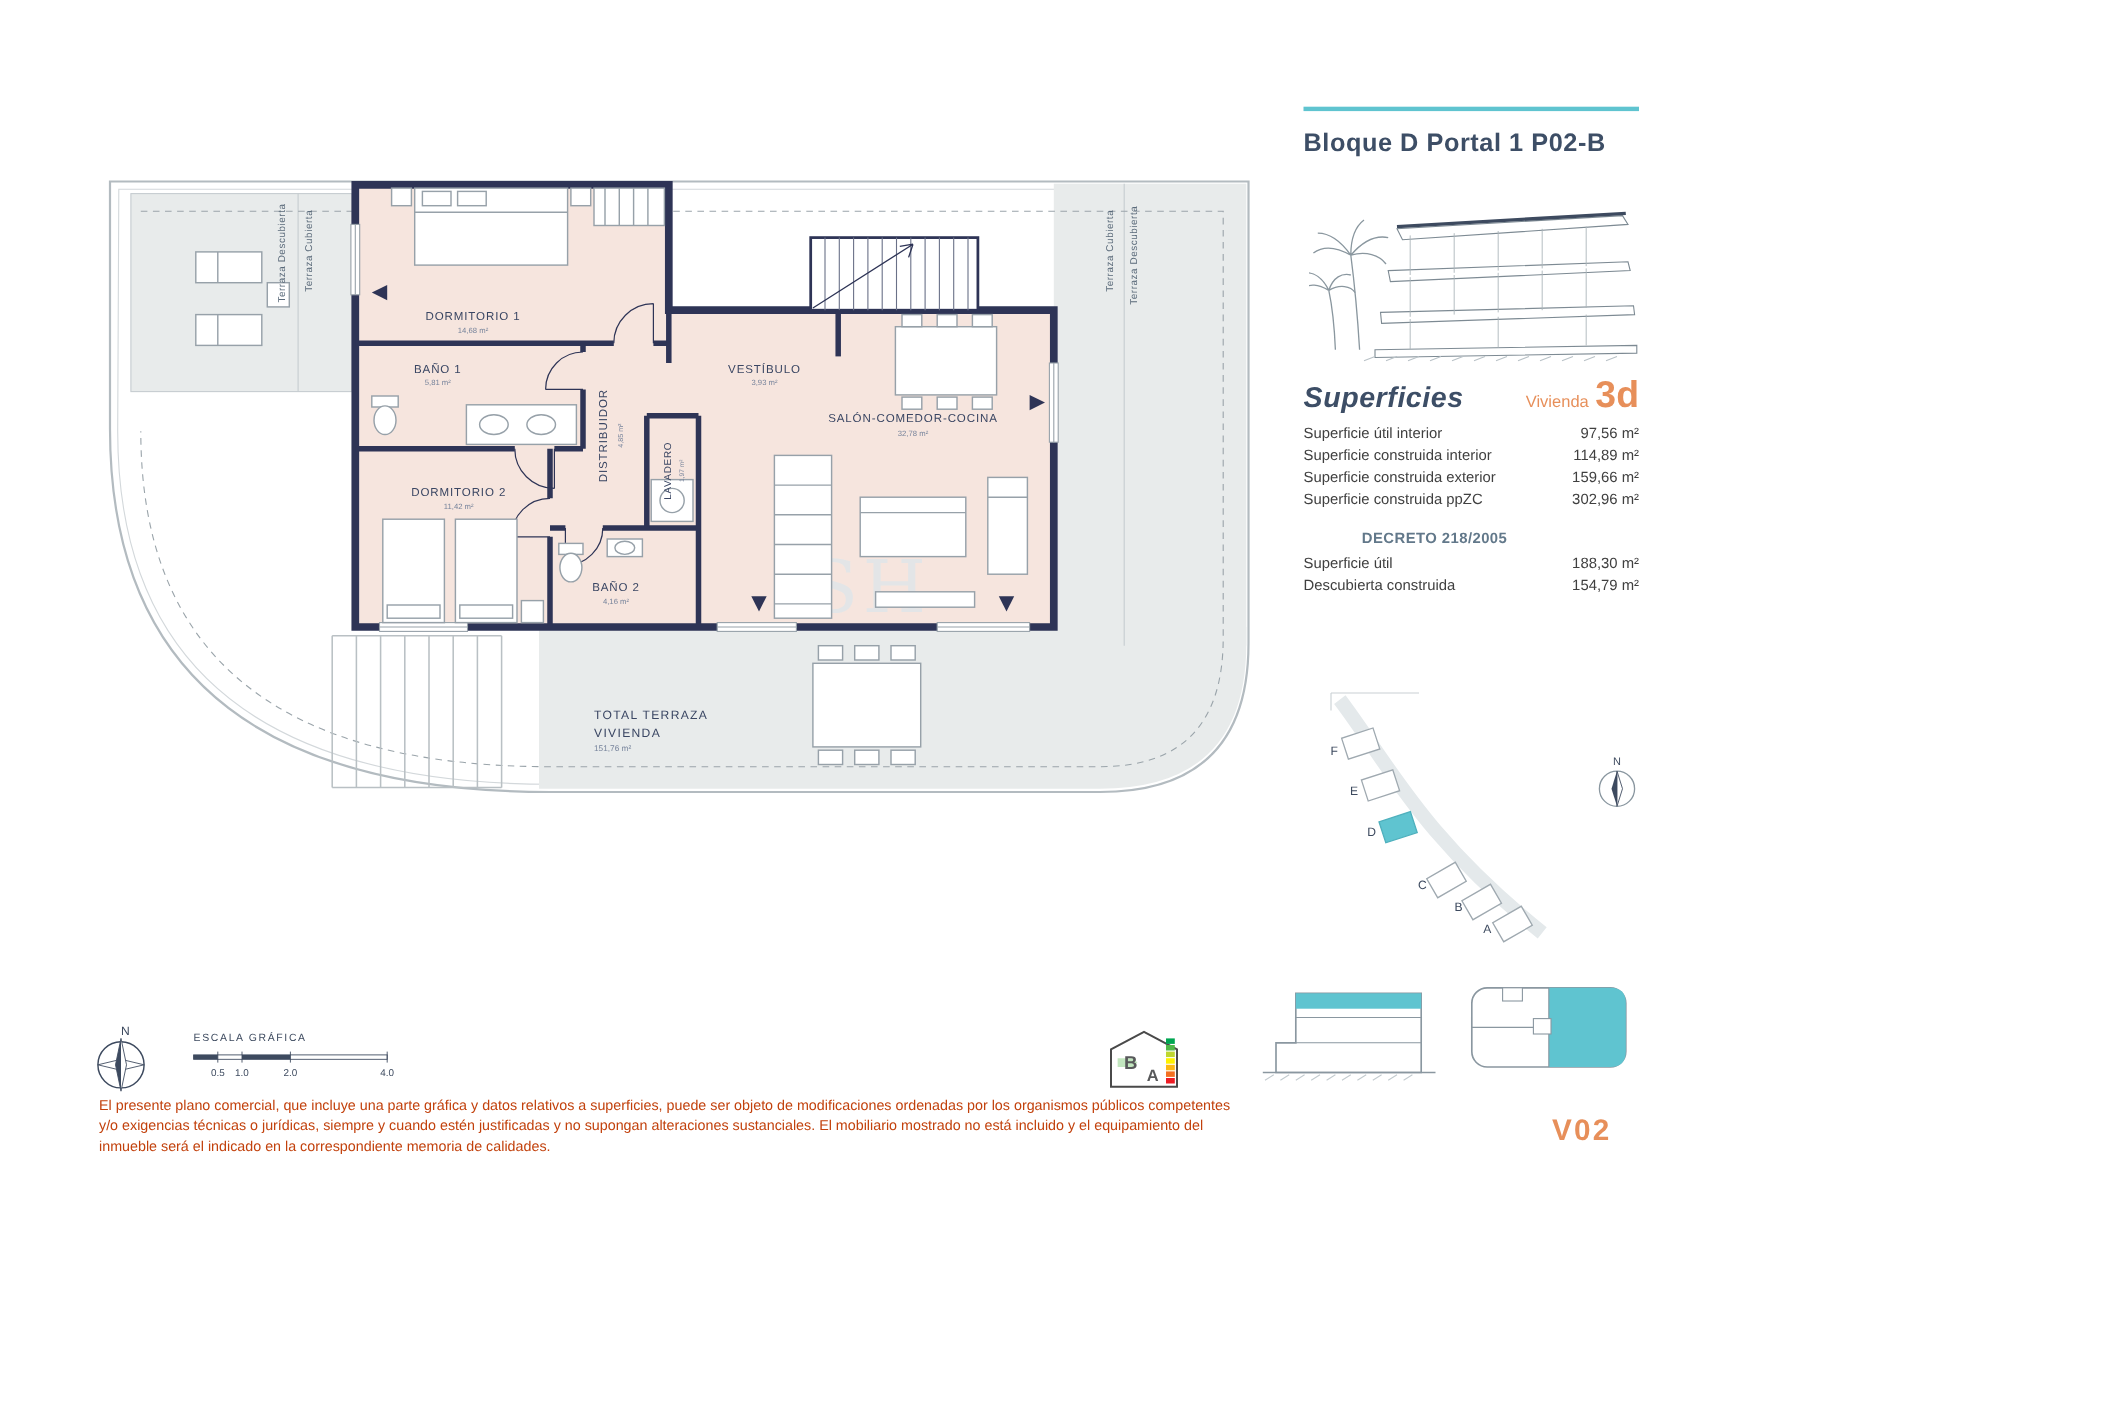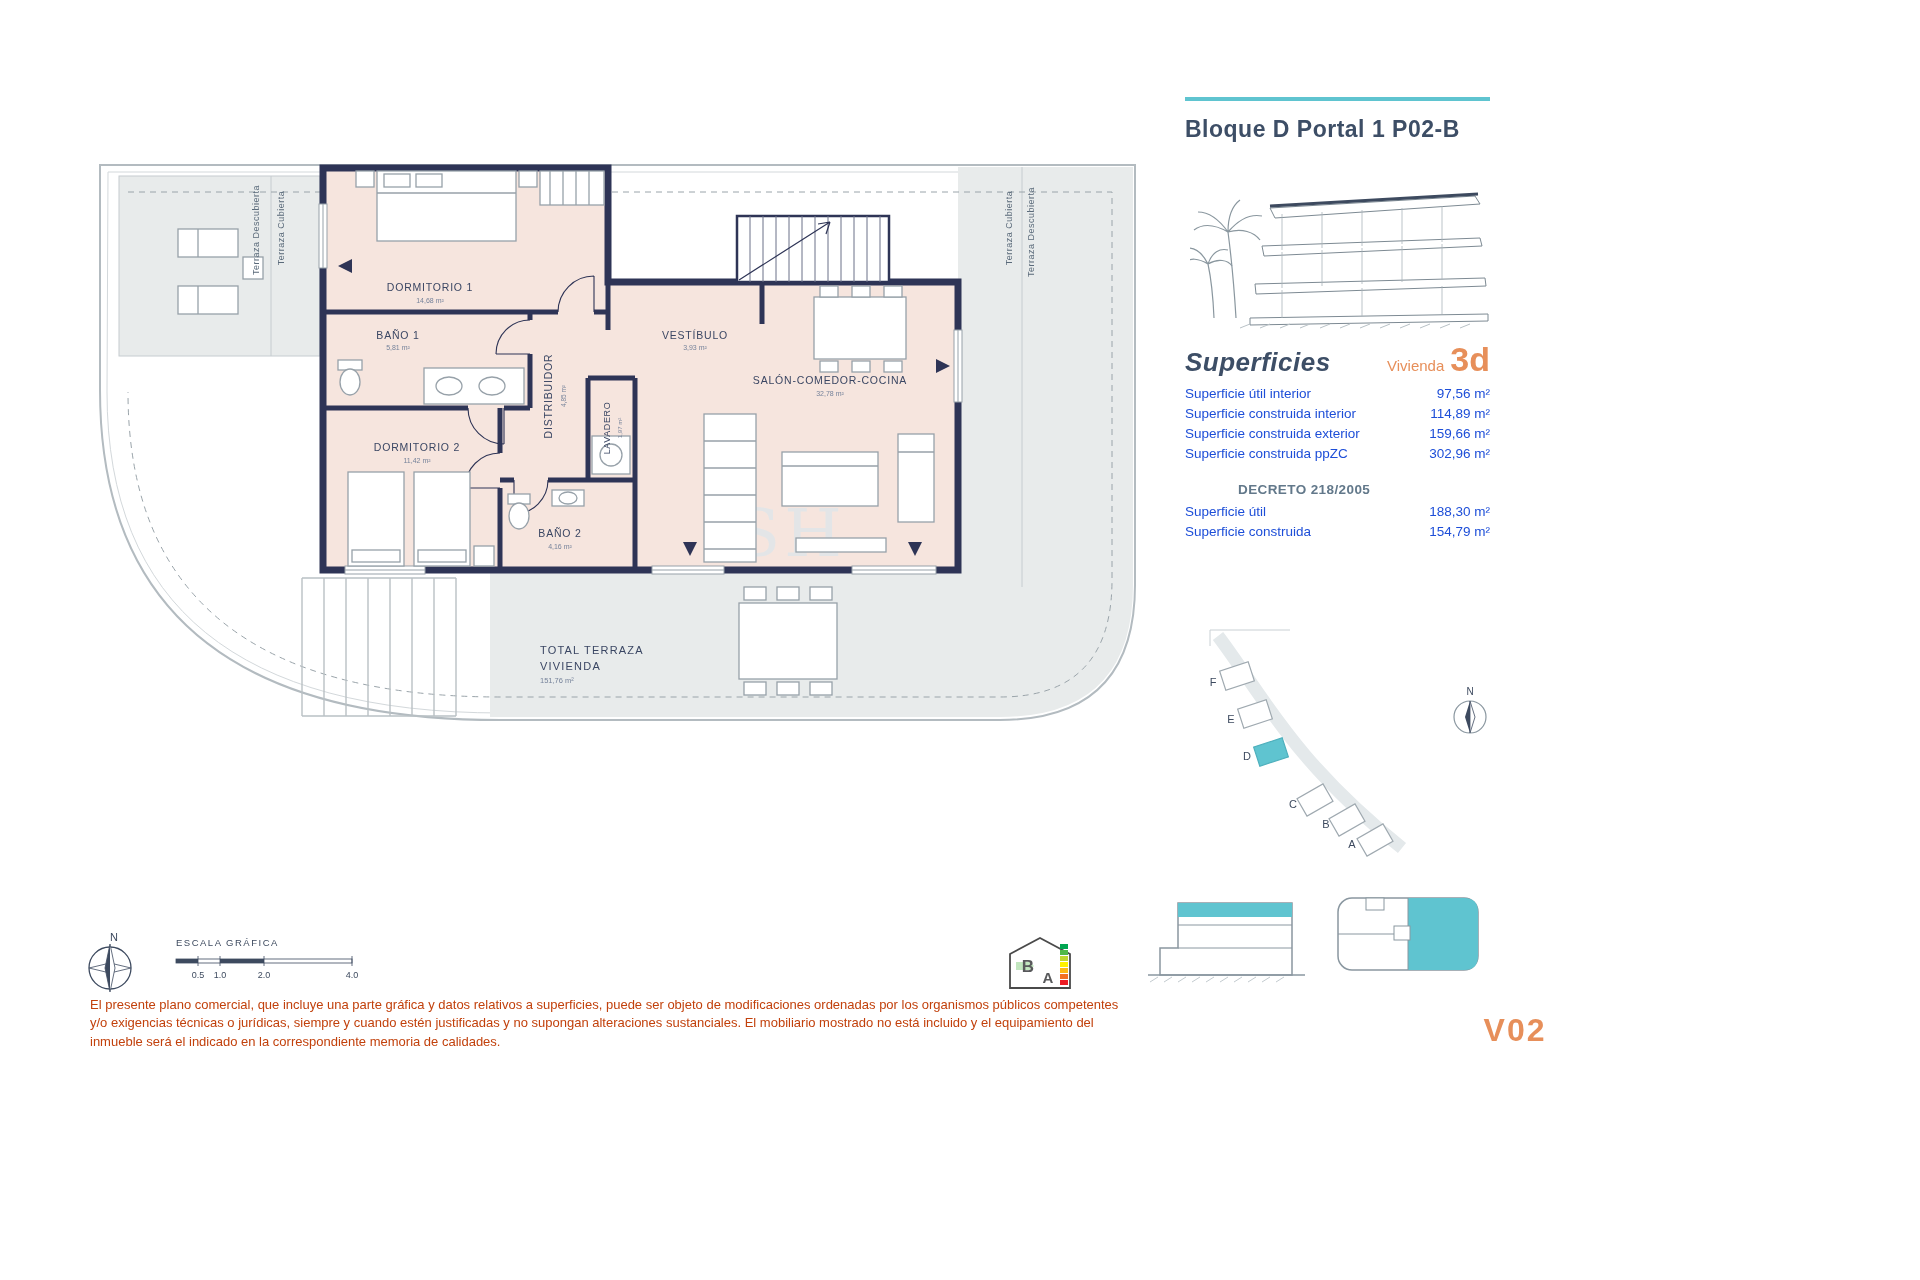--- a/index.html
+++ b/index.html
@@ -13,27 +13,27 @@
   
   .side-rule { left:1185px; top:97px; width:305px; height:4px; background:#5fc4d0; }
   .side-title { left:1185px; top:116px; width:320px; font-size:23px; font-weight:bold;
                 letter-spacing:0.5px; color:#3d4e66; }
   .sup-head { left:1185px; top:340px; width:305px; display:flex; align-items:baseline;
               justify-content:space-between; }
   .sup-title { font-size:26px; font-weight:bold; color:#3d4e66; letter-spacing:0.5px;font-style:italic; }
   .sup-viv { color:#e78f5a; font-size:15px; }
   .sup-viv b { font-size:34px; font-weight:bold; margin-left:6px; }
   .sup-rows { left:1185px; top:383px; width:305px; }
-  .sup-row { display:flex; justify-content:space-between; font-size:13.5px; color:#1d4ed8;
+  .sup-row { display:flex; justify-content:space-between; font-size:13.5px; color:#404040;
              padding:2.6px 0; }
   .decreto-head { left:1238px; top:482px; width:305px; font-size:13.5px; font-weight:bold;
                   color:#62788a; letter-spacing:0.4px; }
   .decreto-rows { left:1185px; top:501px; width:305px; }
-  .v02 { left:1470px; top:1012px; width:90px; text-align:center; color:#e78f5a;
-         font-size:32px; font-weight:bold; letter-spacing:2px; }
+  .v02 { left:1393px; top:1012px; width:90px; text-align:center; color:#e78f5a;
+         font-size:27px; font-weight:bold; letter-spacing:2px; }
 
   
   .disclaimer { left:90px; top:996px; width:1030px; font-size:13px; line-height:1.42;
                 color:#c2410c; }
   svg text { font-family:"Liberation Sans", sans-serif; }
   .wm { font-family:"DejaVu Serif", serif; }
 </style>
 </head>
 <body>
 
@@ -291,21 +291,21 @@
     <span>302,96 m²</span>
   </div>
 </div>
 <div class="abs decreto-head">DECRETO 218/2005</div>
 <div class="abs decreto-rows">
   <div class="sup-row">
     <span>Superficie útil</span>
     <span>188,30 m²</span>
   </div>
   <div class="sup-row">
-    <span>Superficie construida</span>
+    <span>Descubierta construida</span>
     <span>154,79 m²</span>
   </div>
 </div>
 
 <svg class="abs" style="left:1190px;top:620px" width="300" height="245" viewBox="1190 620 300 245">
   <path d="M1218,636 C1262,694 1292,760 1402,848" stroke="#e4e9eb" stroke-width="13" fill="none"></path>
   <path d="M1210,630 H1290 M1210,630 V646" stroke="#c9d0d4" stroke-width="1" fill="none"></path>
   <g fill="#ffffff" stroke="#9fa9b0" stroke-width="1.2">
     <rect x="1222" y="666" width="30" height="20" transform="rotate(-18 1237 676)"></rect>
     <rect x="1240" y="704" width="30" height="20" transform="rotate(-18 1255 714)"></rect>

